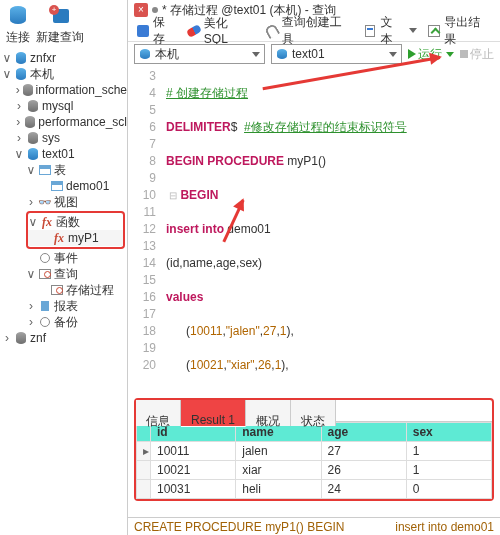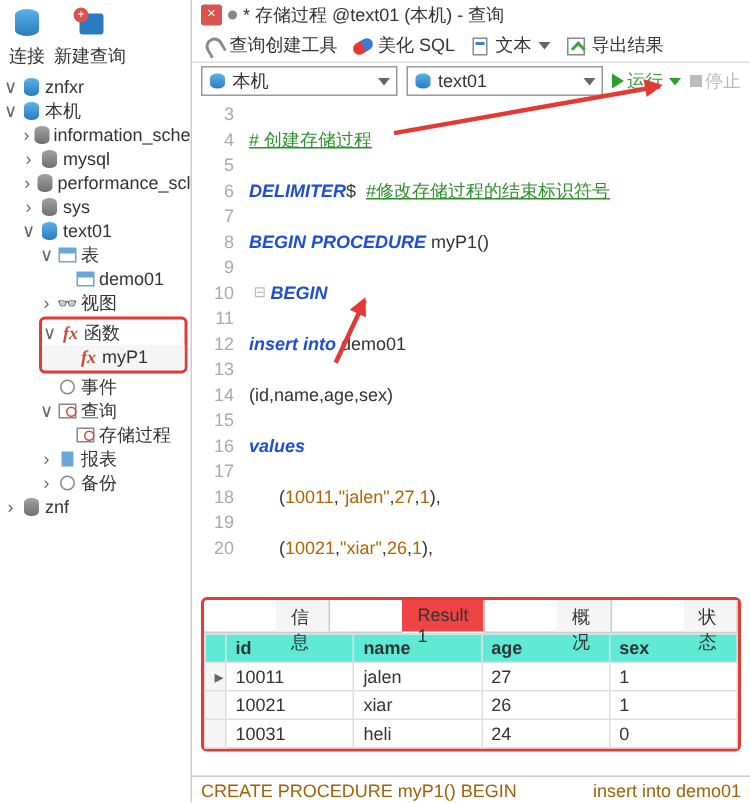--- a/index.html
+++ b/index.html
@@ -51,27 +51,27 @@
   .run { color: #2e9f2e; display: flex; align-items: center; gap: 2px; }
   .play { width: 0; height: 0; border-top: 5px solid transparent; border-bottom: 5px solid transparent; border-left: 8px solid #2e9f2e; }
   .stop { display: flex; align-items: center; gap: 2px; color: #bbb; }
   .sq { width: 8px; height: 8px; background: #bbb; }
   .arrow { position: absolute; top: 14px; left: 132px; width: 180px; height: 3px; background: #e53935; transform: rotate(-10deg); transform-origin: right center; }
   .arrow::after { content: ""; position: absolute; right: -2px; top: -5px; border-left: 12px solid #e53935; border-top: 6px solid transparent; border-bottom: 6px solid transparent; }
   .editor { flex: 1; display: flex; overflow: hidden; font-family: Consolas, monospace; font-size: 13px; }
   .gutter { width: 34px; text-align: right; color: #aaa; padding: 2px 6px 2px 2px; line-height: 17px; background: #fff; }
   .code { flex: 1; padding: 2px 4px; line-height: 17px; white-space: pre; overflow: hidden; }
   .ln { display: flex; height: 17px; align-items: center; }
-  .cm { color: #2e912e; text-decoration: underline; } .kw { color: #1d4ed8; font-weight: bold; font-style: italic; }
+  .cm { color: #2e912e; text-decoration: underline; } .kw { color: #be185d; font-weight: bold; }
   .nm { color: #b06500; } .str { color: #b06500; }
   .fold { color: #bbb; font-size: 10px; padding: 0 3px; }
   .blk { height: 10px; }
   .results-wrap { border: 2px solid #e53935; border-radius: 4px; margin: 2px 6px; }
   .rtabs { display: flex; height: 22px; border-bottom: 1px solid #ccc; }
-  .rtab { padding: 3px 10px; border-right: 1px solid #ccc; background: #f5f5f5; margin-left: 48px; }
+  .rtab { padding: 13px 10px; border-right: 1px solid #ccc; background: #f5f5f5; }
   .rtab.active { background: #ef4444; border-bottom: 1px solid #fff; margin-bottom: -1px; }
   table.rt { width: 100%; border-collapse: collapse; table-layout: fixed; }
   table.rt th, table.rt td { border: 1px solid #ddd; padding: 2px 6px; text-align: left; height: 18px; }
   table.rt th { background: #5eead4; font-weight: bold; }
   .rowhead { width: 14px; background: #f5f5f5; text-align: center; color: #666; }
   .status { height: 18px; border-top: 1px solid #ccc; display: flex; align-items: center; padding: 0 6px; color: #a16207; justify-content: space-between; margin-top: 4px; }
   .arrow2 { position: absolute; width: 3px; height: 46px; background: #e53935; left: 232px; top: 198px; transform: rotate(25deg); z-index: 5; }
   .arrow2::after { content: ""; position: absolute; top: -2px; left: -5px; border-bottom: 12px solid #e53935; border-left: 6px solid transparent; border-right: 6px solid transparent; }
   .container { position: relative; }
 </style>
@@ -227,29 +227,35 @@
 
   <div class="right">
     <div class="titlebar">
       <span class="redx">×</span>
       <span class="dot"></span>
       <span>* 存储过程 @text01 (本机) - 查询</span>
     </div>
     <div class="toolbar2">
       <div class="tb-item">
           <span class="ic16">
+            <span class="save"></span>
+          </span>
+          <span>保存</span>
+        </div>
+      <div class="tb-item">
+          <span class="ic16">
+            <span class="pill"></span>
+          </span>
+          <span>美化 SQL</span>
+        </div>
+      <div class="tb-item">
+          <span class="ic16">
             <span class="wrench"></span>
           </span>
           <span>查询创建工具</span>
-        </div>
-      <div class="tb-item">
-          <span class="ic16">
-            <span class="pill"></span>
-          </span>
-          <span>美化 SQL</span>
         </div>
       <div class="tb-item">
           <span class="ic16">
             <span class="docT"></span>
           </span>
           <span>文本</span>
           <span class="tri" style="margin-left:2px"></span>
         </div>
       <div class="tb-item">
           <span class="ic16">

